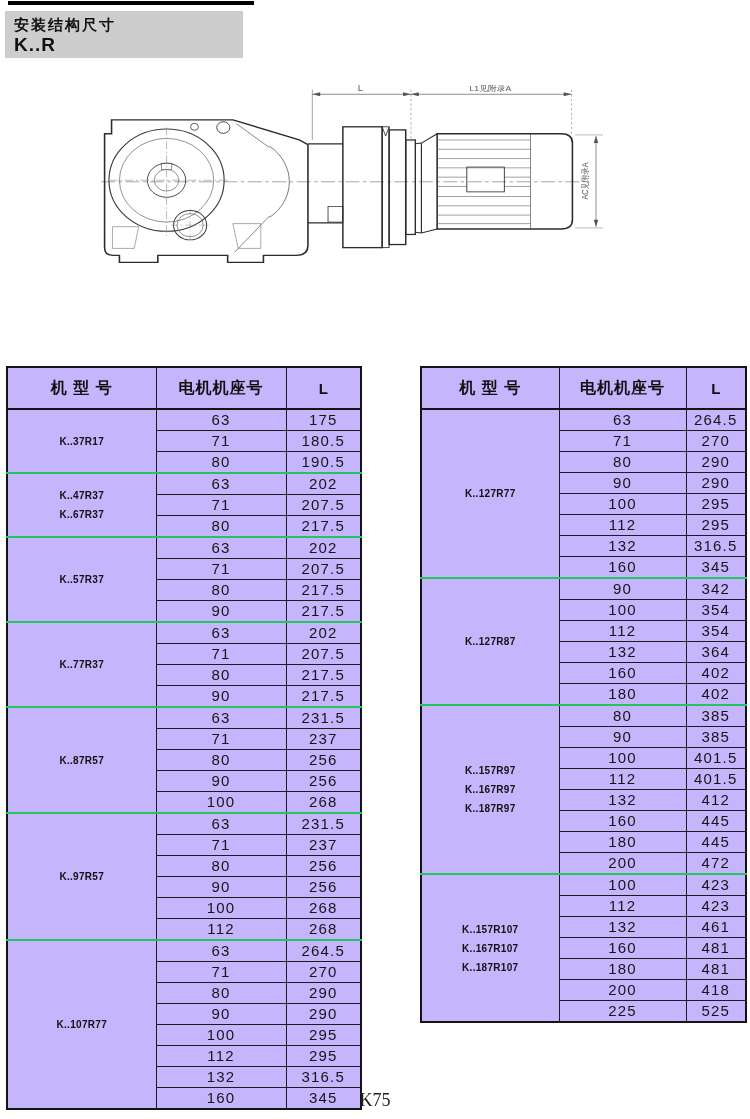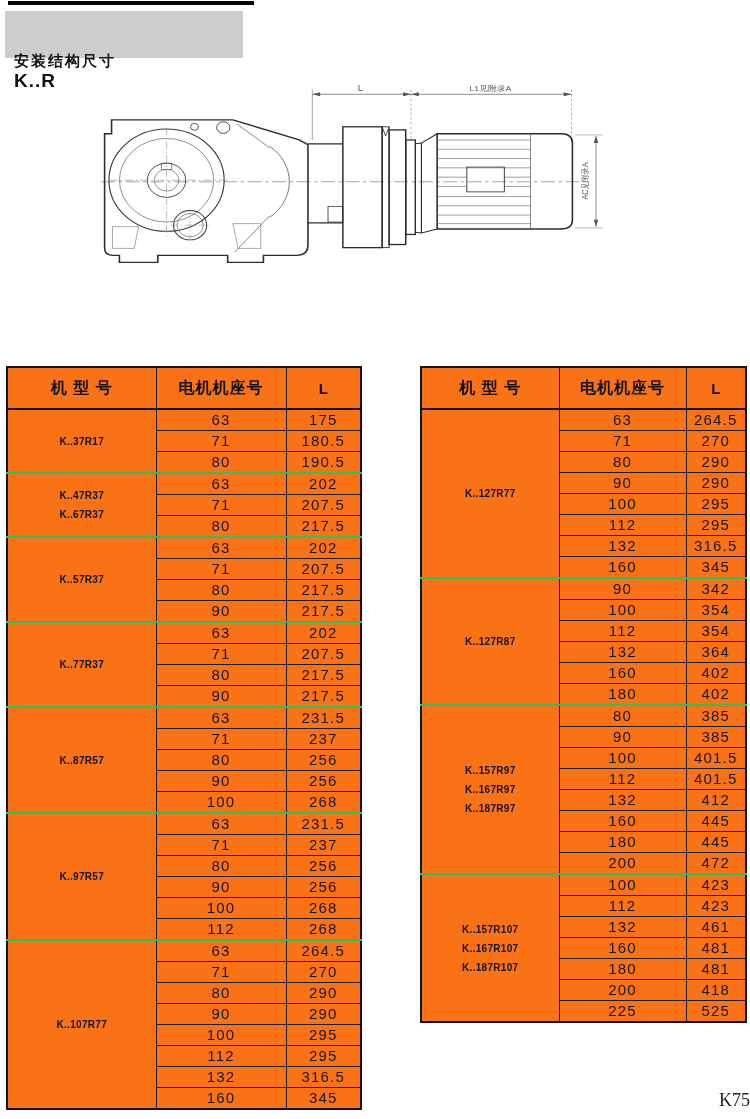--- a/index.html
+++ b/index.html
@@ -6,43 +6,43 @@
   body{
     width:750px;height:1119px;position:relative;background:#ffffff;
     font-family:"Liberation Sans","DejaVu Sans",sans-serif;color:#111;
     overflow:hidden;
   }
   .topbar{position:absolute;left:8px;top:1px;width:246px;height:4px;background:#000;}
   .header-box{
     position:absolute;left:5px;top:11px;width:238px;height:47px;background:#cdcdcd;
     box-sizing:border-box;padding:5px 0 0 9px;
   }
-  .header-box .t1{font-size:15px;font-weight:bold;letter-spacing:2px;line-height:18px;margin-top:36px;}
+  .header-box .t1{font-size:15px;font-weight:bold;letter-spacing:2px;line-height:18px;}
   .header-box .t2{font-size:19px;font-weight:bold;letter-spacing:1px;line-height:18px;margin-top:2px;}
 
   .drawing{position:absolute;left:88px;top:78px;width:604px;height:268px;}
 
   .tbl-host{position:absolute;}
   #tbl0{left:6px;top:366px;}
   #tbl1{left:420px;top:366px;}
 
-  table.dim{border-collapse:collapse;table-layout:fixed;background:#f97316;
+  table.dim{border-collapse:collapse;table-layout:fixed;background:#c4b5fd;
     border:2.5px solid #141414;}
   table.dim th,table.dim td{border:1px solid #1c1c1c;padding:0;text-align:center;
     vertical-align:middle;overflow:hidden;}
   table.dim th{height:40px;font-size:16px;font-weight:bold;letter-spacing:1px;
     border-bottom:2px solid #141414;}
   table.dim th.l-col{font-size:15px;letter-spacing:0;}
   table.dim td.num{height:20px;font-size:15px;letter-spacing:1.2px;color:#161616;
     font-weight:400;line-height:20px;}
   table.dim td.model{font-size:10px;font-weight:bold;letter-spacing:0.3px;line-height:19px;}
   table.dim tr.group-start td{border-top:2px solid #22c55e;}
 
   .footer{
-    position:absolute;left:0;top:1090px;width:750px;text-align:right;
+    position:absolute;left:0;top:1090px;width:750px;text-align:center;
     font-family:"Liberation Serif","DejaVu Serif",serif;font-size:18px;color:#222;
   }
   svg text{fill:#555;font-family:"Liberation Sans","DejaVu Sans",sans-serif;}
 </style>
 </head>
 <body>
 
 <div class="topbar"></div>
 
 <div class="header-box">

